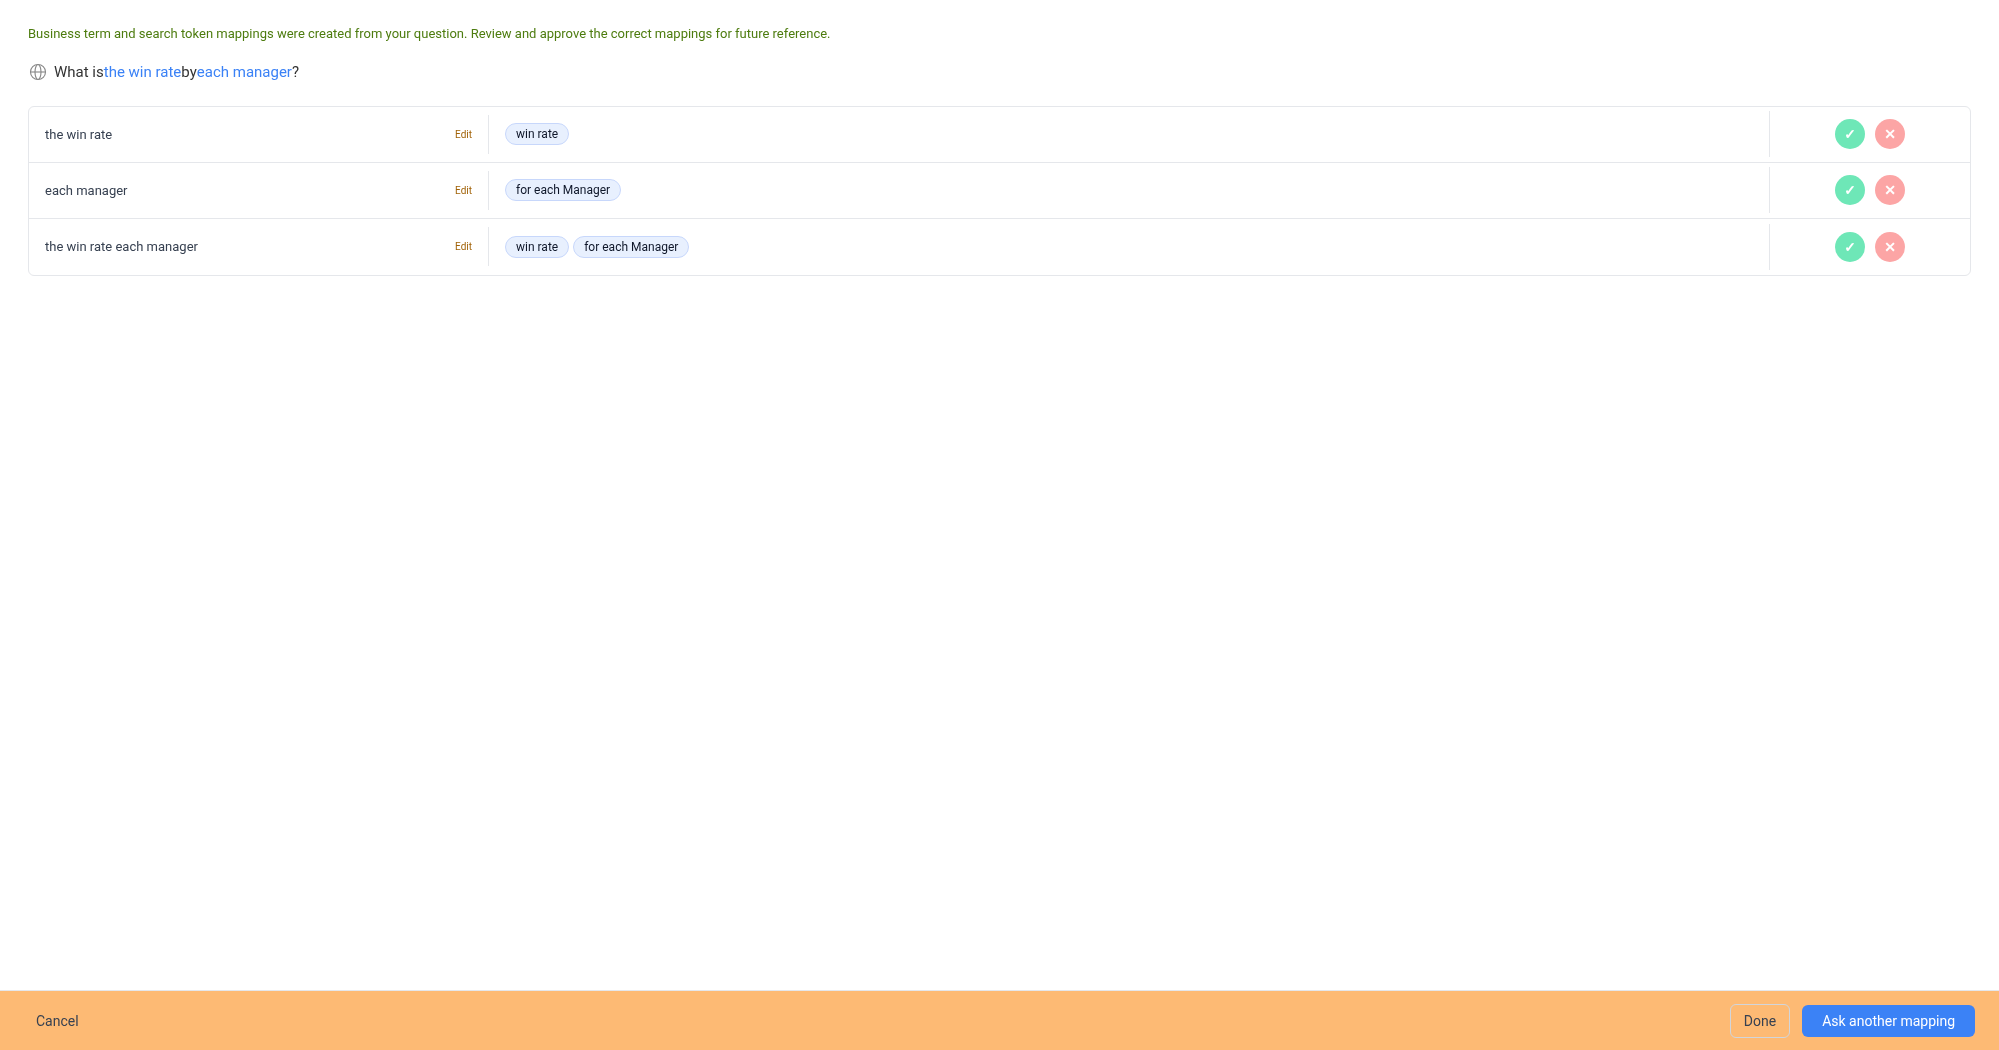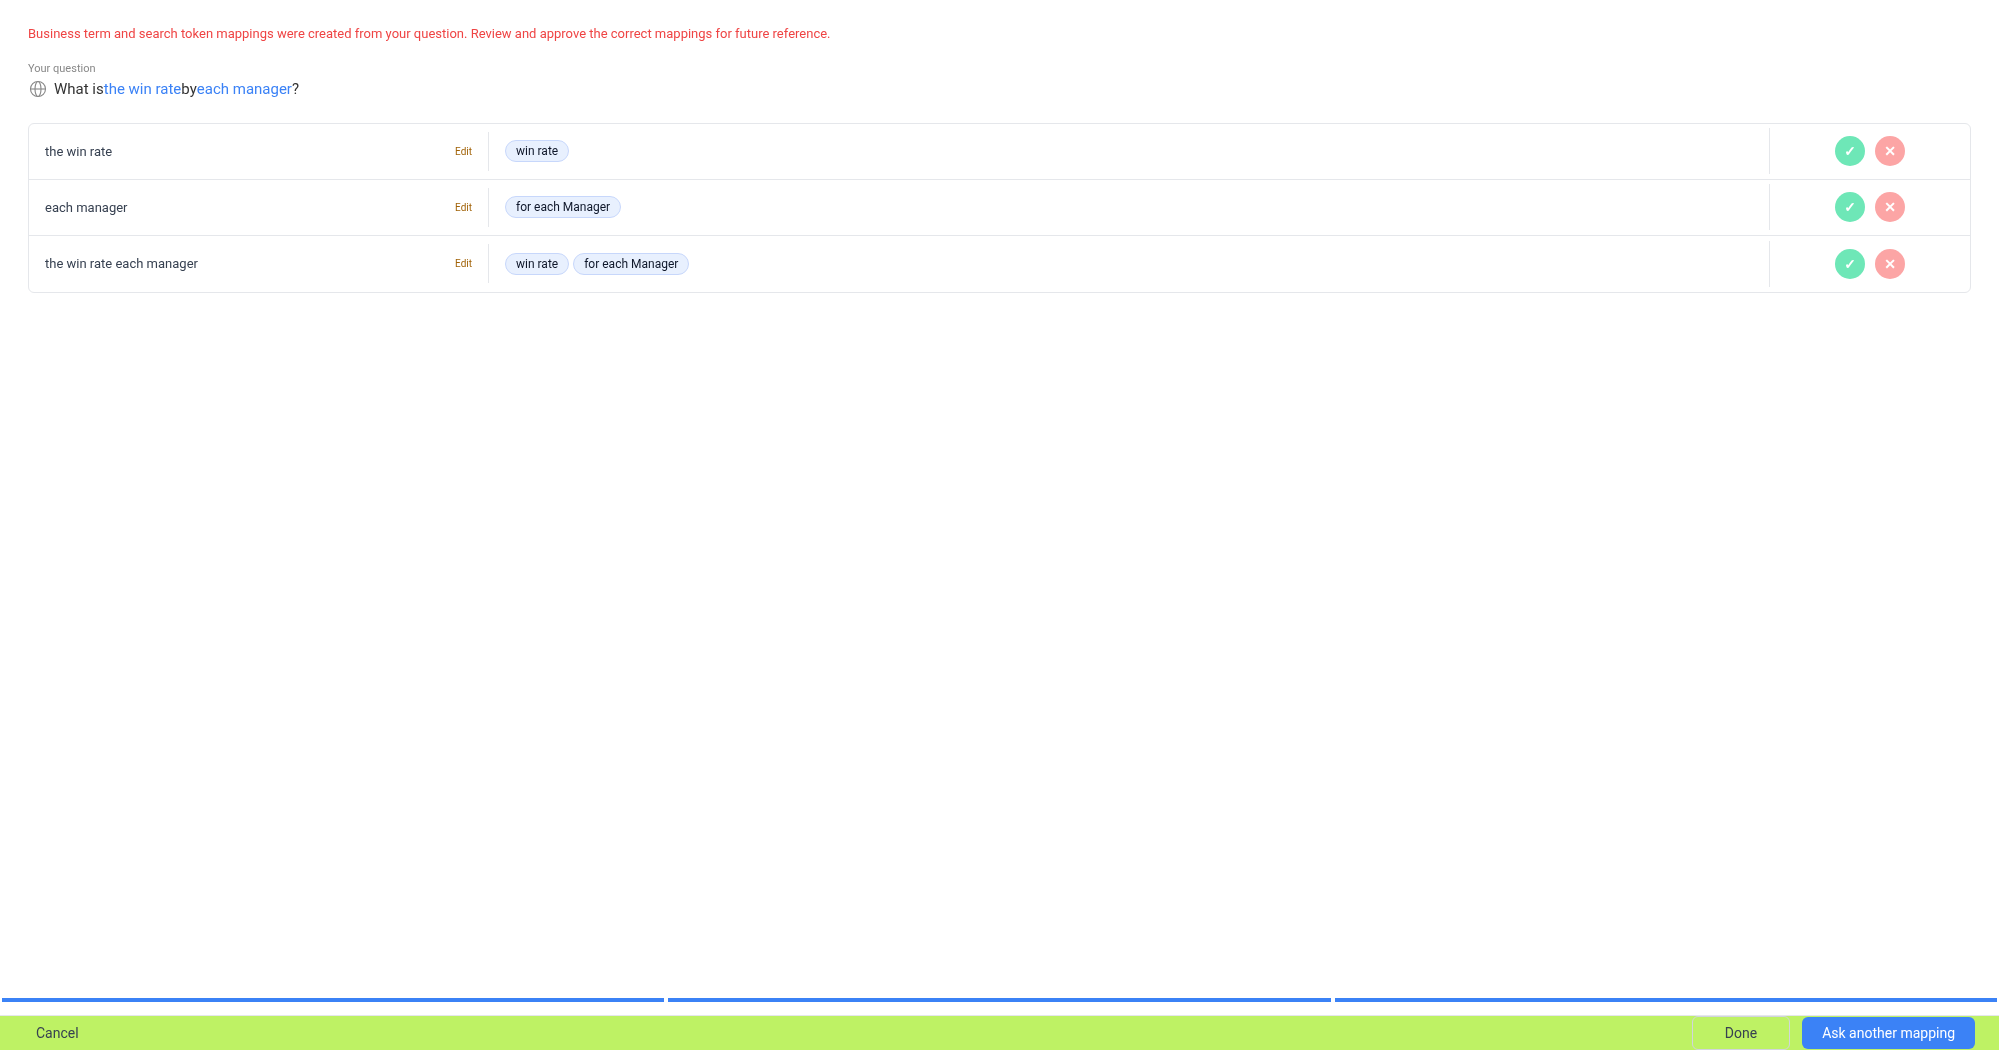--- a/index.html
+++ b/index.html
@@ -18,21 +18,21 @@
       position: relative;
       overflow: hidden;
     }
 
     .main-content {
       padding: 24px 28px 0 28px;
     }
 
     .notification-bar {
       font-size: 13px;
-      color: #ef4444;
+      color: #4d7c0f;
       margin-bottom: 18px;
       line-height: 1.5;
     }
 
     .your-question-label {
       font-size: 11px;
       color: #888;
       margin-bottom: 4px;
     }
 
@@ -188,22 +188,22 @@
       flex: 1;
       background: #3b82f6;
       margin: 0 2px;
     }
 
     .footer {
       position: absolute;
       bottom: 0;
       left: 0;
       right: 0;
-      height: 35px;
-      background: #bef264;
+      height: 60px;
+      background: #fdba74;
       border-top: 1px solid #e5e7eb;
       display: flex;
       align-items: center;
       justify-content: space-between;
       padding: 0 24px;
     }
 
     .cancel-btn {
       background: transparent;
       border: none;
@@ -218,21 +218,21 @@
       align-items: center;
       gap: 12px;
     }
 
     .done-btn {
       background: transparent;
       border: 1px solid #d1d5db;
       color: #374151;
       font-size: 14px;
       cursor: pointer;
-      padding: 8px 32px;
+      padding: 8px 13px;
       border-radius: 6px;
     }
 
     .ask-another-btn {
       background: #3b82f6;
       border: none;
       color: #fff;
       font-size: 14px;
       cursor: pointer;
       padding: 8px 20px;
@@ -246,21 +246,20 @@
   </style>
 </head>
 <body>
 
 <div class="main-content">
 
   <div class="notification-bar">
     <span>Business term and search token mappings were created from your question. Review and approve the correct mappings for future reference.</span>
   </div>
 
-  <div class="your-question-label">Your question</div>
 
   <div class="question-row">
     <div class="question-icon globe-icon">
       <svg viewBox="0 0 24 24" fill="none" stroke="#888" stroke-width="1.5">
         <circle cx="12" cy="12" r="10"></circle>
         <ellipse cx="12" cy="12" rx="4" ry="10"></ellipse>
         <line x1="2" y1="12" x2="22" y2="12"></line>
       </svg>
     </div>
     <div class="question-text">

